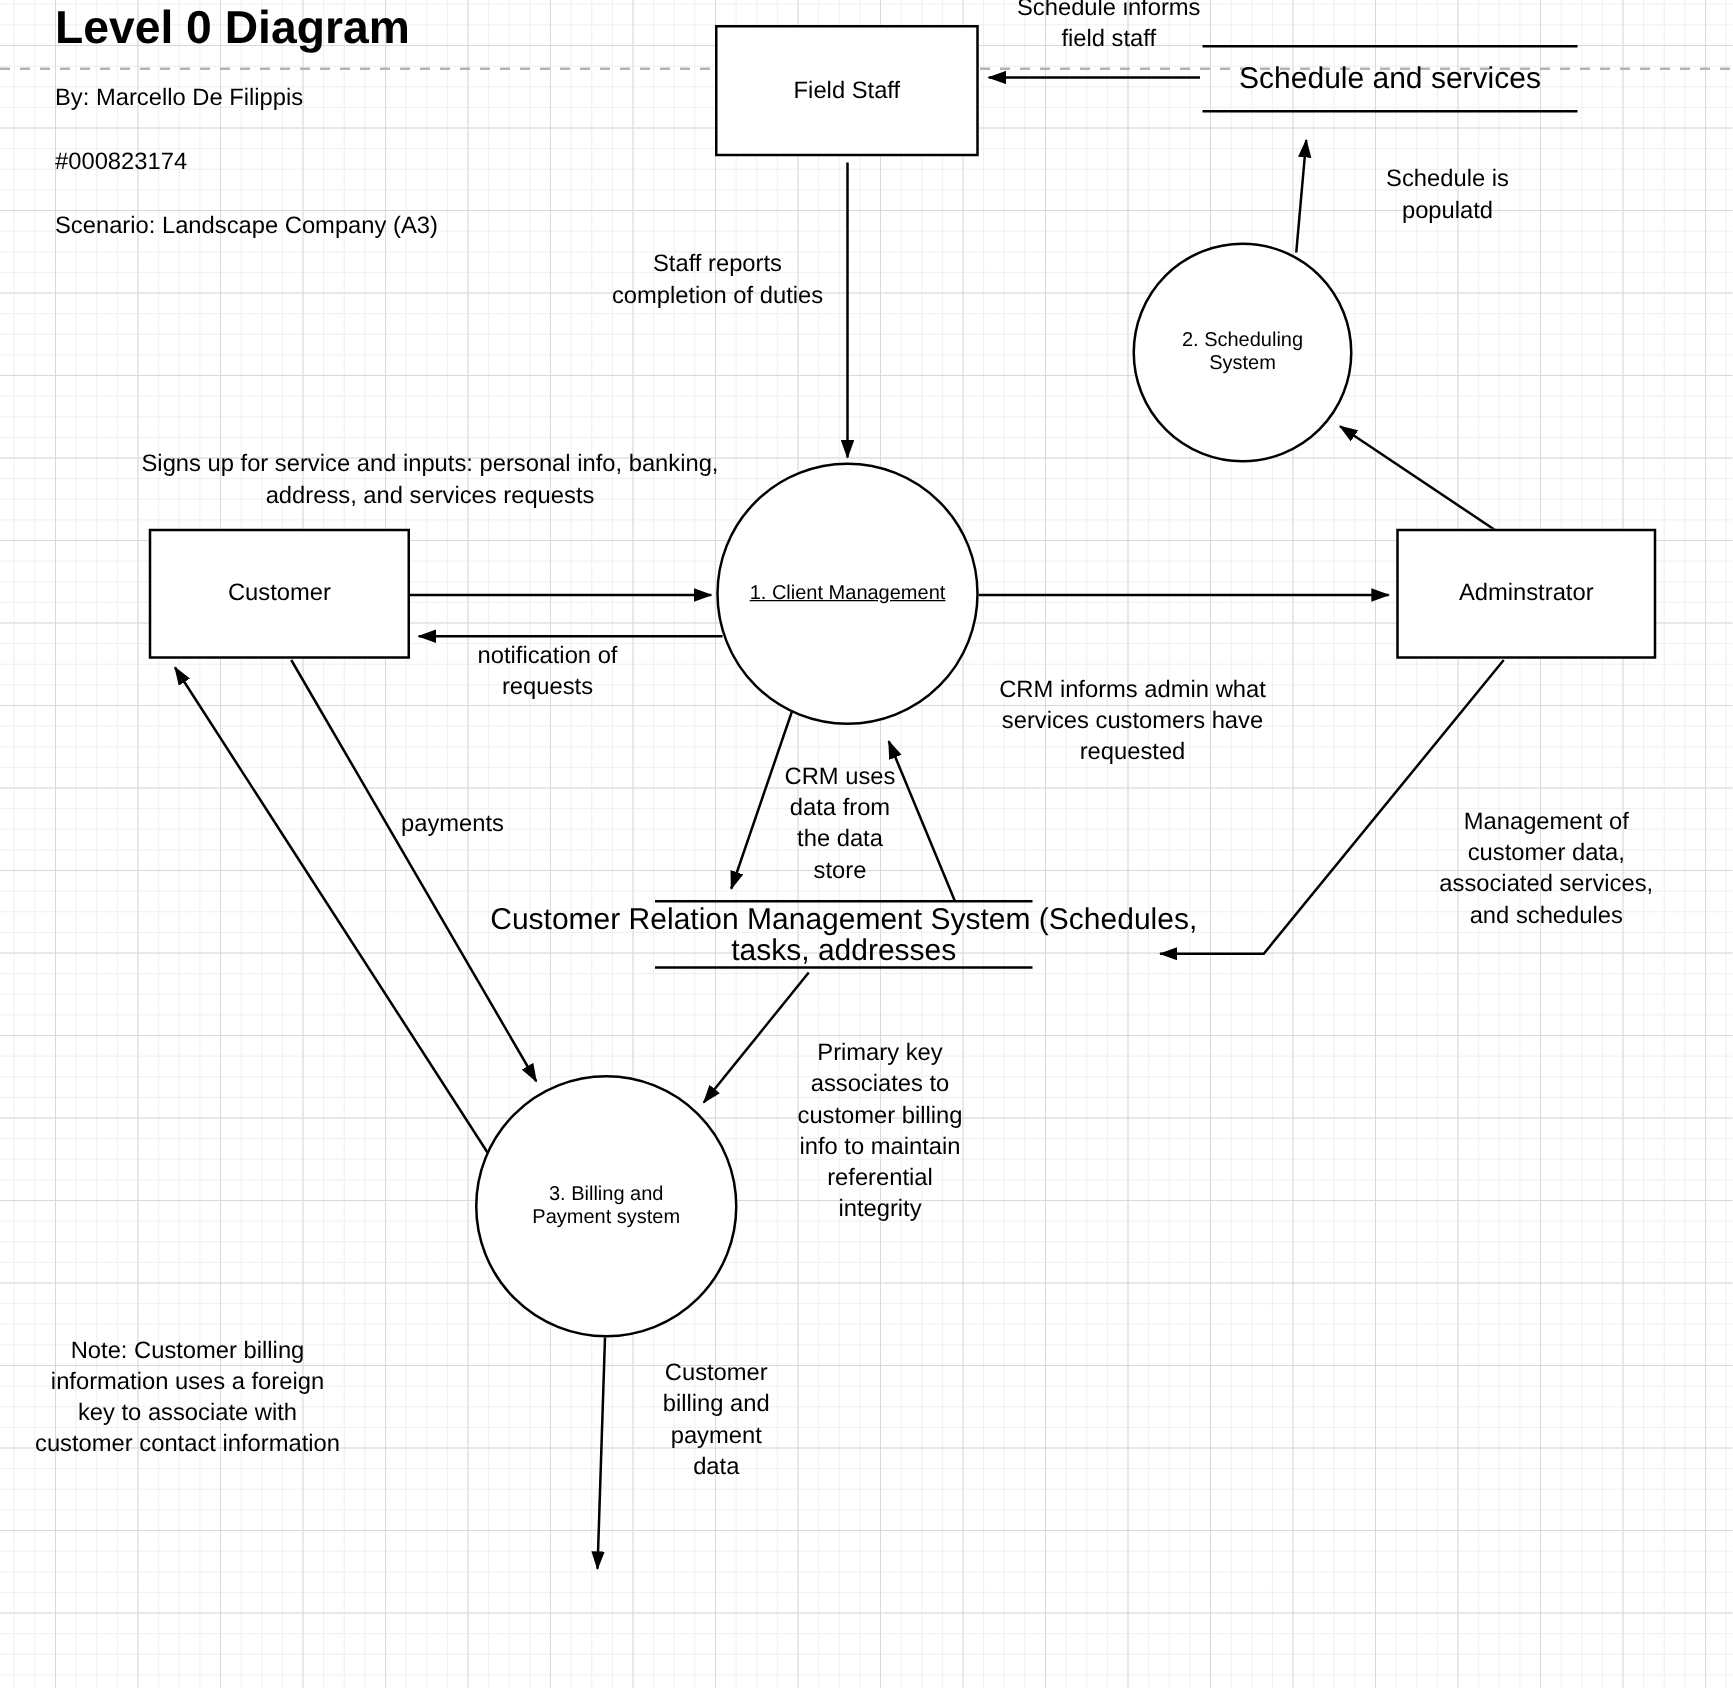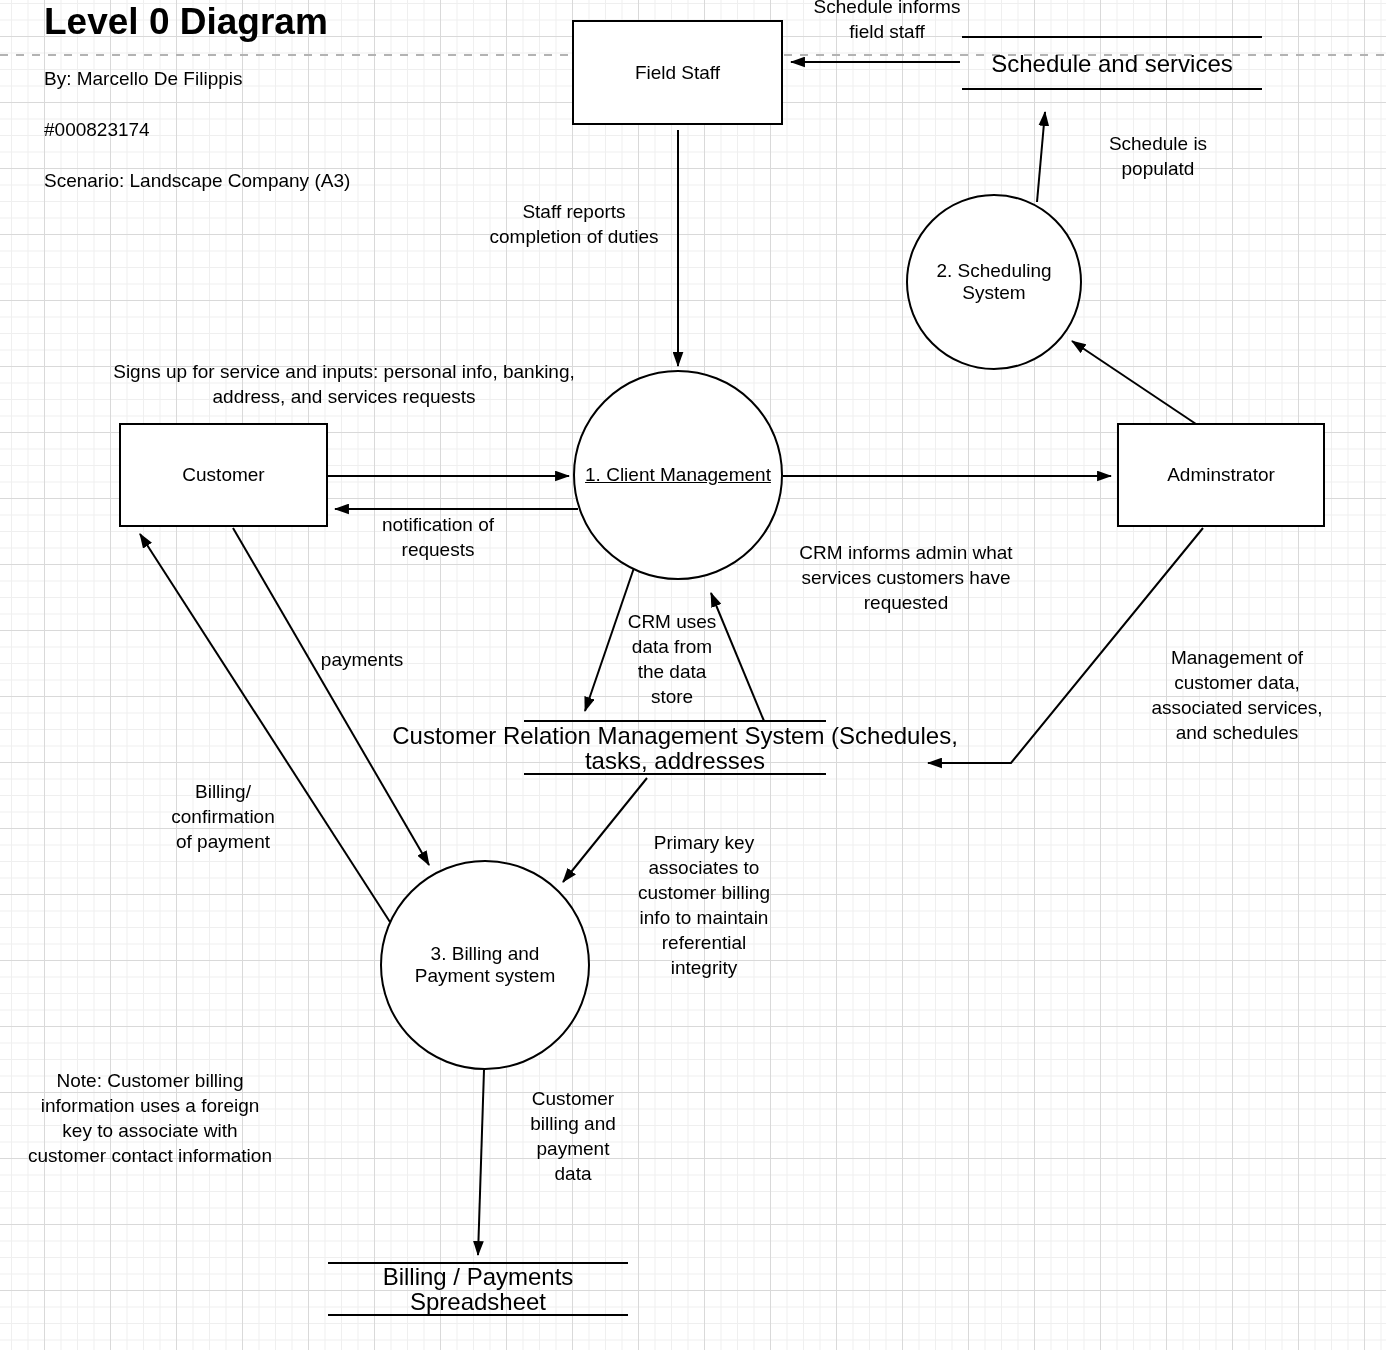--- a/index.html
+++ b/index.html
@@ -39,21 +39,21 @@
   .entity{
     position:absolute;
     background:#ffffff;border:2px solid #000;
     display:flex;align-items:center;justify-content:center;
     font-size:19px;text-align:center;box-sizing:border-box;
   }
   .process{
     position:absolute;
     background:#ffffff;border:2px solid #000;border-radius:50%;
     display:flex;align-items:center;justify-content:center;
-    font-size:19px;text-align:center;box-sizing:border-box;
+    font-size:16px;text-align:center;box-sizing:border-box;
   }
   .process span,.entity span{white-space:pre-line;}
   .datastore{position:absolute;box-sizing:border-box;}
   .datastore .line{position:absolute;left:0;width:100%;height:2px;background:#000;}
   .datastore .line.top{top:0;}
   .datastore .line.bottom{bottom:0;}
   .ds-label{
     position:absolute;left:50%;top:50%;transform:translate(-50%,-50%);
     font-size:24px;line-height:25px;text-align:center;white-space:pre-line;width:max-content;
   }
@@ -120,48 +120,39 @@
     <div class="line top"></div>
     <div class="line bottom"></div>
     <div class="ds-label">Schedule and services</div>
   </div>
   <div class="datastore" style="left:524px;top:720px;width:302px;height:55px;">
     <div class="line top"></div>
     <div class="line bottom"></div>
     <div class="ds-label">Customer Relation Management System (Schedules,
 tasks, addresses</div>
   </div>
-  <div class="datastore" style="left:328px;top:1262px;width:300px;height:54px;">
-    <div class="line top"></div>
-    <div class="line bottom"></div>
-    <div class="ds-label">Billing / Payments
-Spreadsheet</div>
-  </div>
 
   <div class="lbl" style="left:887px;top:19px;">Schedule informs
 field staff</div>
   <div class="lbl" style="left:574px;top:224px;">Staff reports
 completion of duties</div>
   <div class="lbl" style="left:1158px;top:156px;">Schedule is
 populatd</div>
   <div class="lbl" style="left:344px;top:384px;">Signs up for service and inputs: personal info, banking,
 address, and services requests</div>
   <div class="lbl" style="left:438px;top:537px;">notification of
 requests</div>
   <div class="lbl" style="left:906px;top:577px;">CRM informs admin what
 services customers have
 requested</div>
   <div class="lbl" style="left:672px;top:659px;">CRM uses
 data from
 the data
 store</div>
   <div class="lbl" style="left:362px;top:659px;">payments</div>
-  <div class="lbl" style="left:223px;top:816px;">Billing/
-confirmation
-of payment</div>
   <div class="lbl" style="left:1237px;top:695px;">Management of
 customer data,
 associated services,
 and schedules</div>
   <div class="lbl" style="left:704px;top:905px;">Primary key
 associates to
 customer billing
 info to maintain
 referential
 integrity</div>

